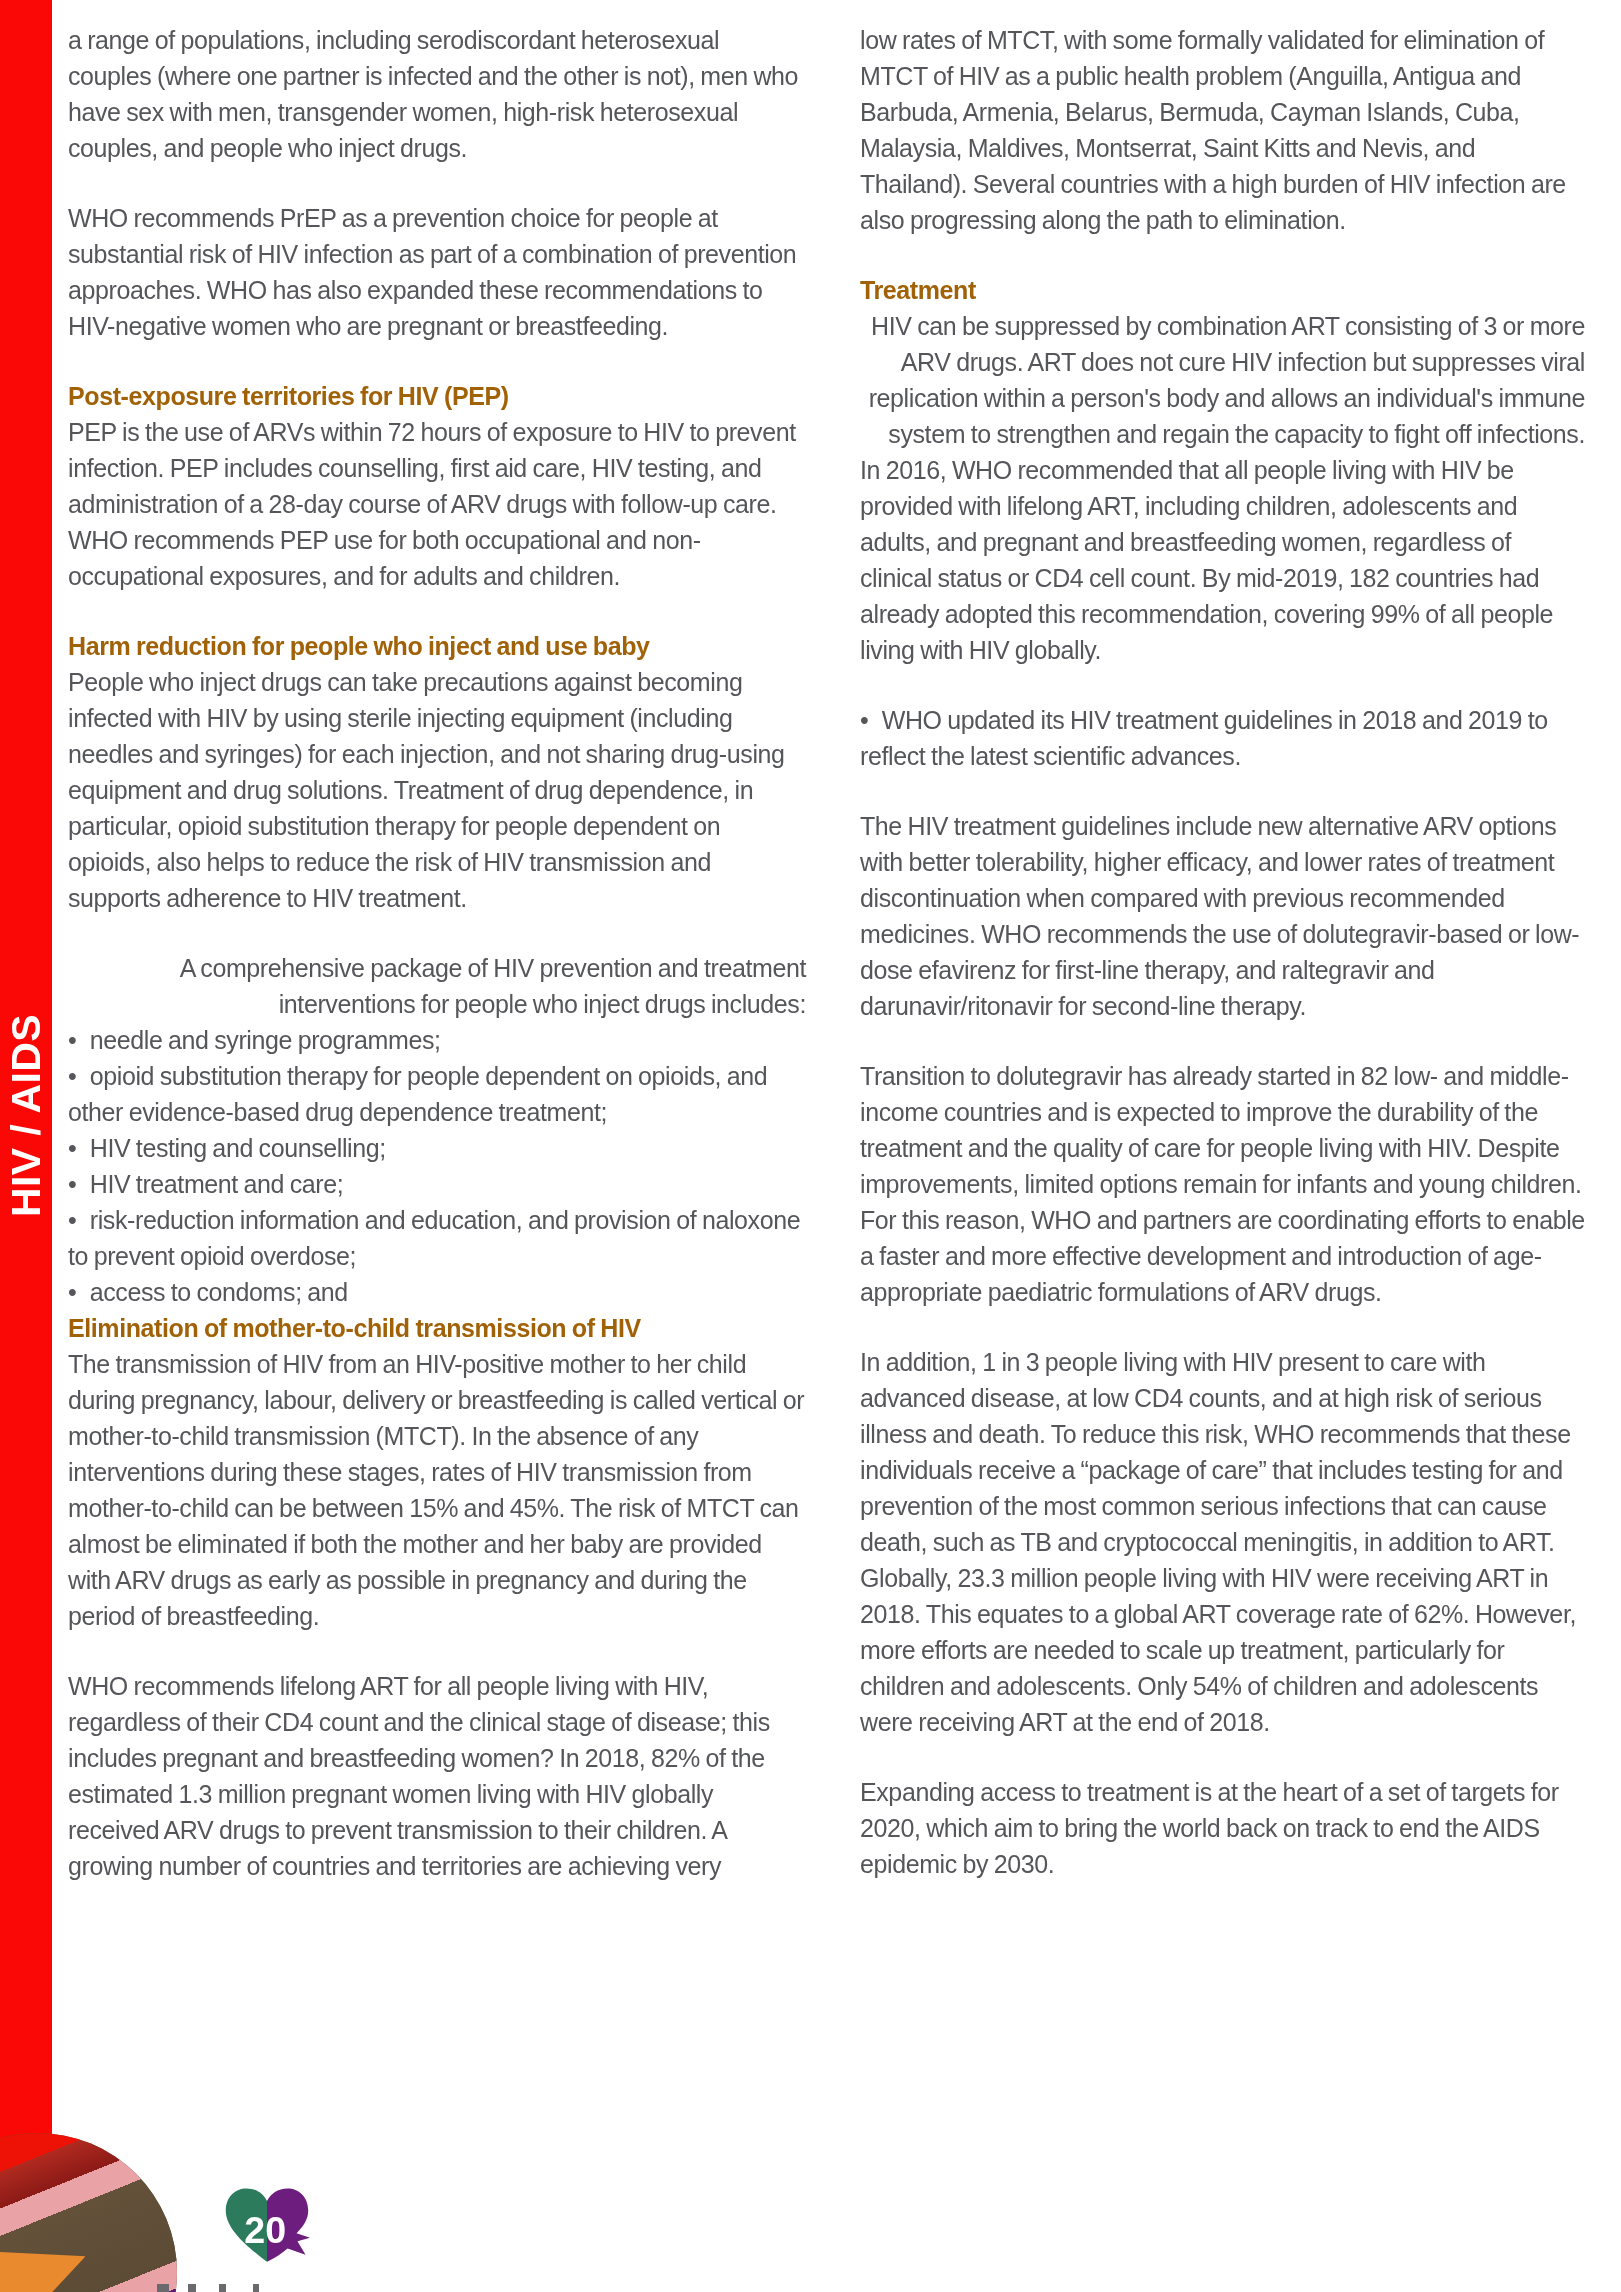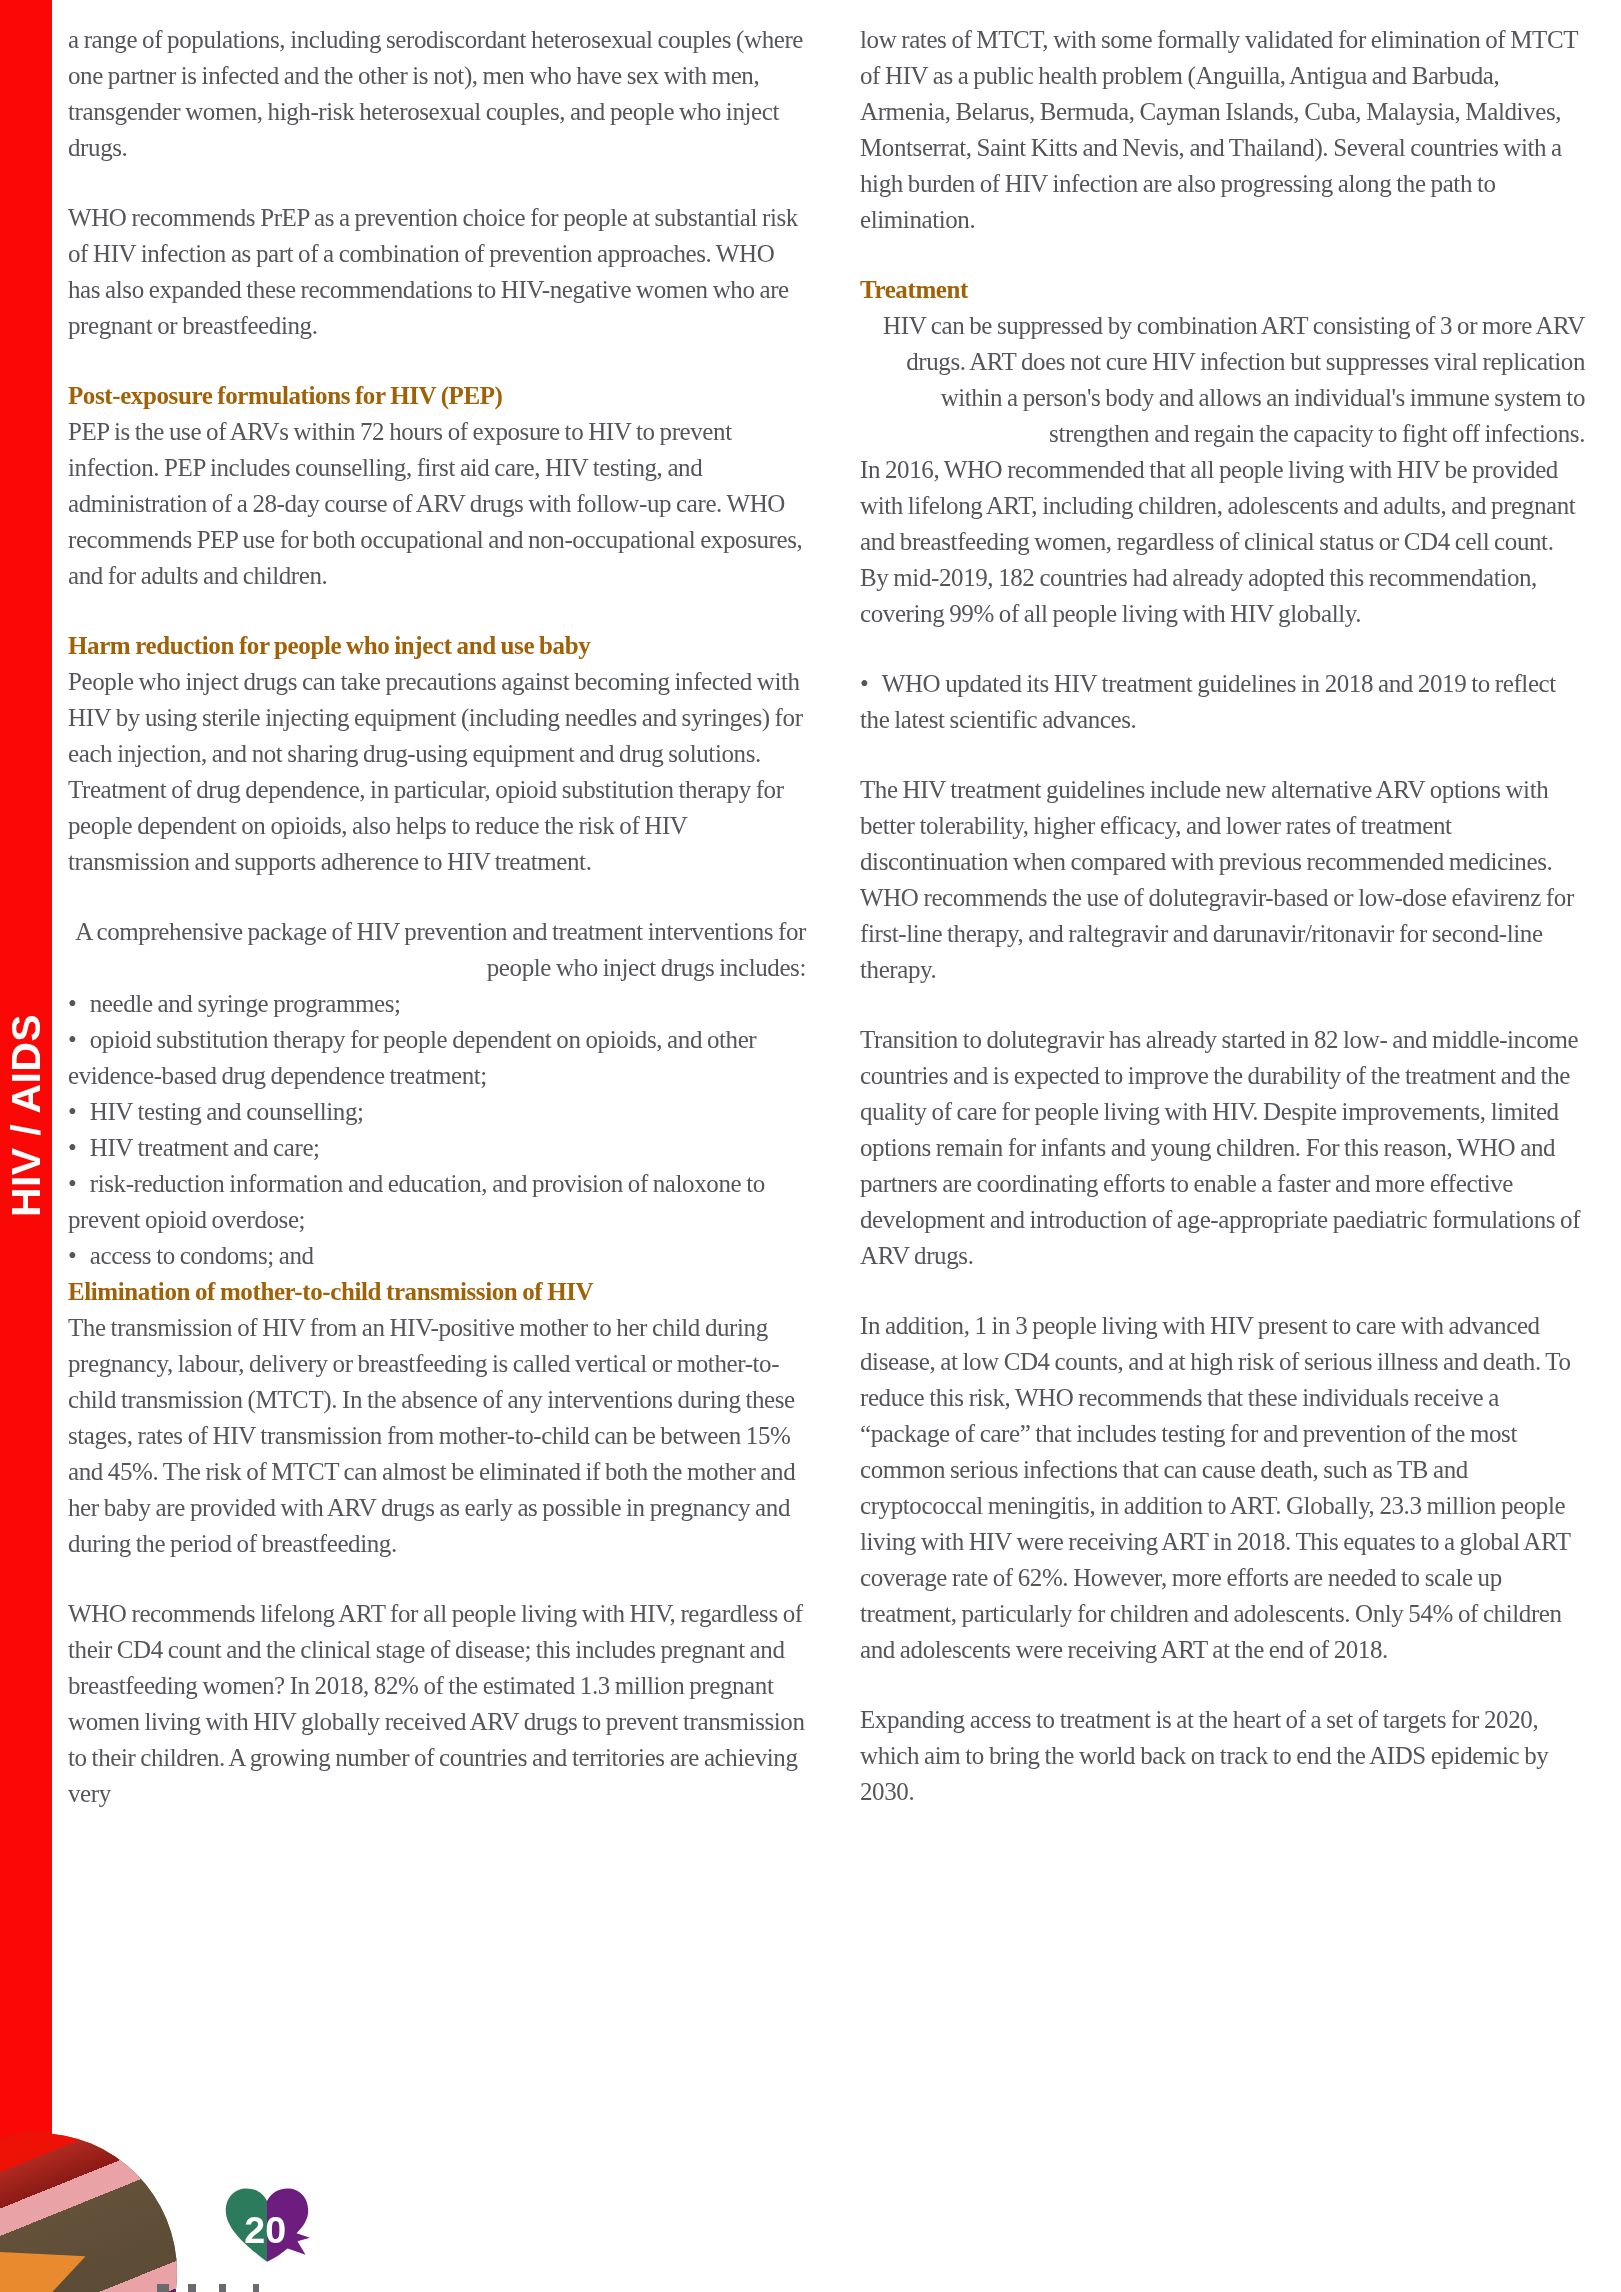--- a/index.html
+++ b/index.html
@@ -8,21 +8,21 @@
     font-family:"Liberation Sans", sans-serif;overflow:hidden;
   }
   
   .red-bar{position:absolute;left:0;top:0;width:52px;height:2142px;background:#f90805;z-index:1;}
   .vbar-label{position:absolute;left:0;top:1003px;width:52px;height:224px;z-index:2;
     display:flex;align-items:center;justify-content:center;}
   .vbar-label span{transform:rotate(-90deg);white-space:nowrap;color:#ffffff;
     font-weight:700;font-size:41px;letter-spacing:0.4px;}
   
   .col{position:absolute;top:21.5px;color:#55565a;font-size:25px;line-height:36px;
-    letter-spacing:-0.4px;word-spacing:-0.9px;font-family:Liberation Serif, serif;}
+    letter-spacing:-0.4px;word-spacing:-0.9px;}
   .col-left{left:68px;width:738px;}
   .col-right{left:860px;width:725px;}
   .col p{margin:0 0 34px 0;}
   .col p.mb0{margin-bottom:0;text-align:right;}
   .col p.heading{font-weight:700;color:#a16207;margin-bottom:0;}
   .col p.bullet{margin-bottom:0;}
   .col p.bullet.gap{margin-bottom:34px;}
   .dot{margin-right:13.4px;}
   
   .flag-circle{position:absolute;left:-102px;top:2133px;width:279px;height:279px;
@@ -56,21 +56,21 @@
 <body>
 
 <div class="red-bar"></div>
 <div class="vbar-label">
   <span>HIV / AIDS</span>
 </div>
 
 <div class="col col-left">
   <p class="para"> a range of populations, including serodiscordant heterosexual couples (where one partner is infected and the other is not), men who have sex with men, transgender women, high-risk heterosexual couples, and people who inject drugs.</p>
   <p class="para">WHO recommends PrEP as a prevention choice for people at substantial risk of HIV infection as part of a combination of prevention approaches. WHO has also expanded these recommendations to HIV-negative women who are pregnant or breastfeeding.</p>
-  <p class="heading">Post-exposure formulations for HIV (PEP)</p>
+  <p class="heading">Post-exposure territories for HIV (PEP)</p>
   <p class="para">PEP is the use of ARVs within 72 hours of exposure to HIV to prevent infection. PEP includes counselling, first aid care, HIV testing, and administration of a 28-day course of ARV drugs with follow-up care. WHO recommends PEP use for both occupational and non-occupational exposures, and for adults and children.</p>
   <p class="heading">Harm reduction for people who inject and use baby</p>
   <p class="para">People who inject drugs can take precautions against becoming infected with HIV by using sterile injecting equipment (including needles and syringes) for each injection, and not sharing drug-using equipment and drug solutions. Treatment of drug dependence, in particular, opioid substitution therapy for people dependent on opioids, also helps to reduce the risk of HIV transmission and supports adherence to HIV treatment.</p>
   <p class="para mb0">A comprehensive package of HIV prevention and treatment interventions for people who inject drugs includes:</p>
   <p class="bullet"><span class="dot">•</span><span>needle and syringe programmes;</span></p>
   <p class="bullet"><span class="dot">•</span><span>opioid substitution therapy for people dependent on opioids, and other evidence-based drug dependence treatment;</span></p>
   <p class="bullet"><span class="dot">•</span><span>HIV testing and counselling;</span></p>
   <p class="bullet"><span class="dot">•</span><span>HIV treatment and care;</span></p>
   <p class="bullet"><span class="dot">•</span><span>risk-reduction information and education, and provision of naloxone to prevent opioid overdose;</span></p>
   <p class="bullet"><span class="dot">•</span><span>access to condoms; and</span></p>

